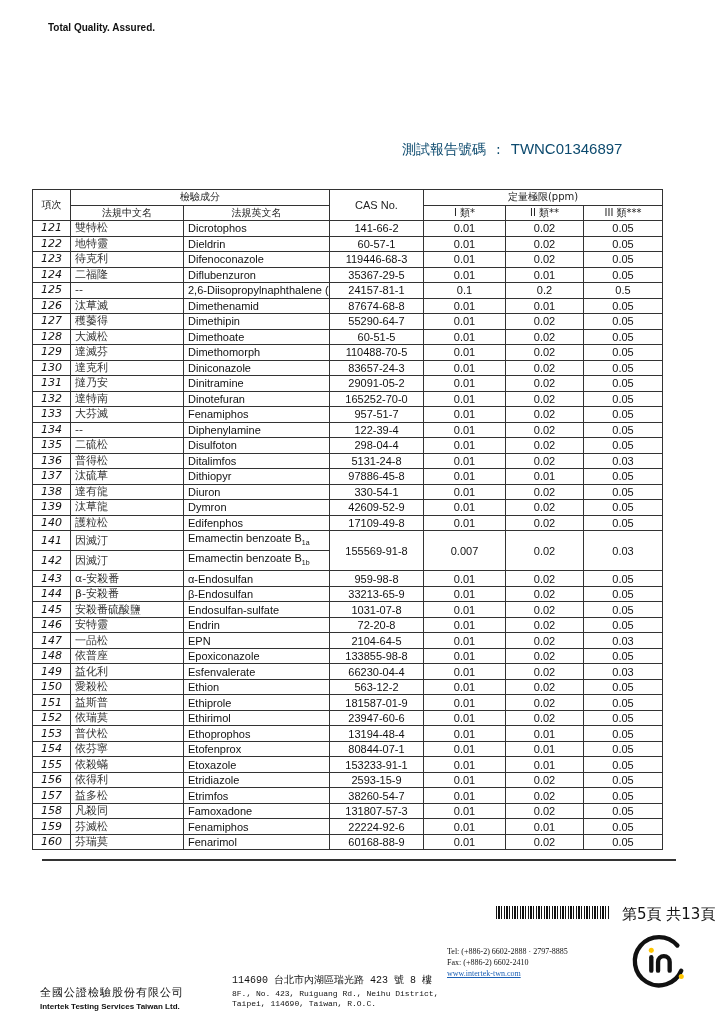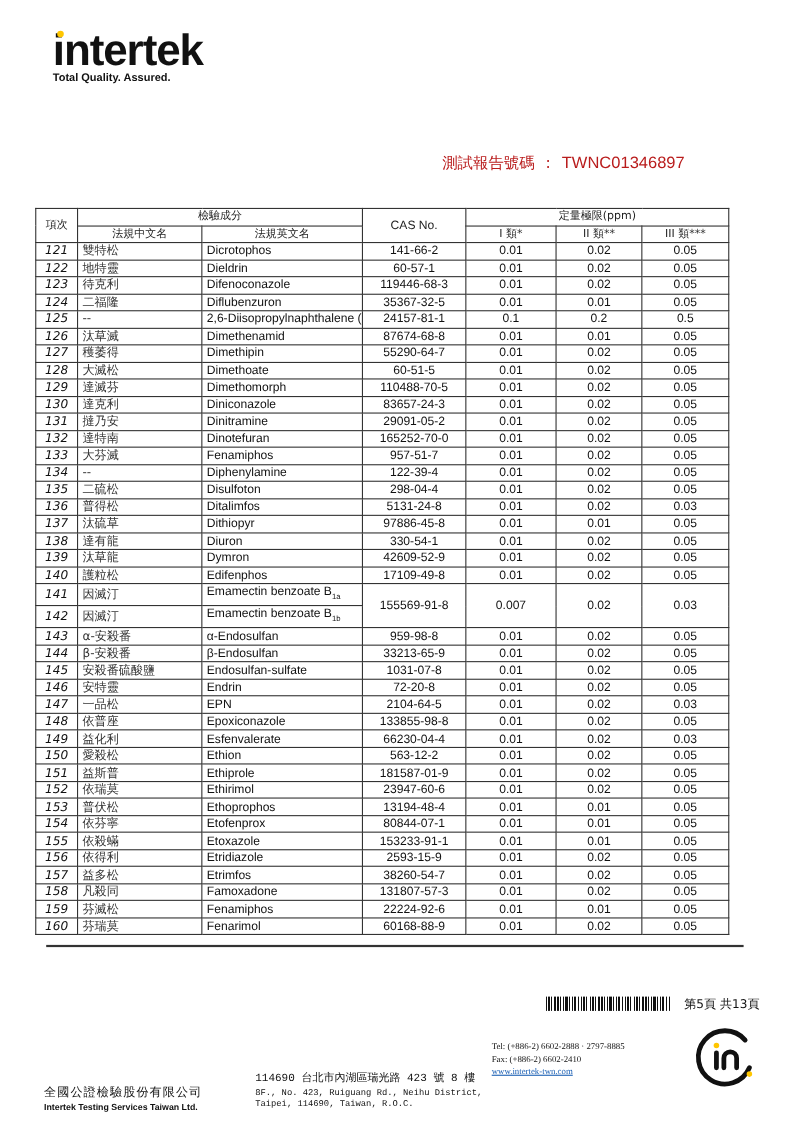--- a/index.html
+++ b/index.html
@@ -3,59 +3,55 @@
 <meta charset="utf-8">
 <style>
   html, body { margin:0; padding:0; background:#fff; }
   body { width:720px; height:1024px; position:relative; overflow:hidden;
          font-family:"DejaVu Sans", "Liberation Sans", sans-serif; color:#111; }
   .logo { position:absolute; left:48px; top:24px; }
   .logo-word { font-family:"Liberation Sans", sans-serif; font-size:40px; font-weight:bold;
                letter-spacing:-1px; color:#111; line-height:44px; position:relative; }
   .logo-dot { position:absolute; left:4px; top:4px; width:6px; height:6px; border-radius:50%; background:#ffc600; }
   .logo-tag { font-family:"Liberation Sans", sans-serif; font-size:10px; font-weight:bold; color:#111; margin-top:-2px; }
-  .report-no { position:absolute; left:402px; top:140px; font-size:14px; color:#b91c1c; }
+  .report-no { position:absolute; left:402px; top:140px; font-size:14px; color:#0c4a6e; }
   .report-no .sep { margin:0 10px 0 10px; }
   .report-no .val { font-family:"Liberation Sans", sans-serif; font-size:15px; }
 
   table.main { position:absolute; left:32px; top:189px; width:630px; border-collapse:collapse;
                font-size:11px; table-layout:fixed; }
   table.main td, table.main th { border:1px solid #333; padding:0 4px; height:14.5px; line-height:14px;
                font-weight:normal; white-space:nowrap; overflow:hidden; }
   table.main th { font-size:10px; text-align:center; color:#222; }
   .c-no { text-align:center;font-style:italic; }
   .c-zh { text-align:left; color:#333; }
   .c-en { text-align:left; font-family:"Liberation Sans", sans-serif; font-size:11px; }
   .c-cas { text-align:center; font-family:"Liberation Sans", sans-serif; }
   .c-v { text-align:center; font-family:"Liberation Sans", sans-serif; }
   .tall td { height:30px; white-space:normal; }
   sub { font-size:7px; }
 
   .rule { position:absolute; left:42px; top:859px; width:634px; height:2px; background:#333; }
   .barcode { position:absolute; left:496px; top:906px; width:114px; height:13px;
              background:repeating-linear-gradient(90deg,#111 0 1px,#fff 1px 2px,#111 2px 4px,#fff 4px 5px,#111 5px 6px,#fff 6px 8px); }
-  .pageinfo { position:absolute; left:622px; top:905px; font-size:11px; }
+  .pageinfo { position:absolute; left:622px; top:905px; font-size:15px; }
   .f-company { position:absolute; left:40px; top:943px; }
   .f-company .zh { font-size:11px; letter-spacing:1px;margin-top:42px; }
   .f-company .en { font-family:"Liberation Sans", sans-serif; font-size:8px; font-weight:bold; margin-top:2px; }
   .f-addr { position:absolute; left:232px; top:945px; font-family:Liberation Mono, monospace;margin-top:28px; }
   .f-addr .zh { font-size:10px; }
   .f-addr .en { font-size:8px; line-height:10px; margin-top:2px; }
   .f-contact { position:absolute; left:447px; top:946px; font-family:Liberation Serif, serif; font-size:8px; line-height:11px; }
   .f-contact a { color:#1a5fb4; text-decoration:underline; }
   .emblem { position:absolute; left:631px; top:932px; width:58px; height:58px; }
 </style>
 </head>
 <body>
 
 <div class="logo">
-  <div class="logo-word">
-    <span class="logo-dot"></span>
-    <span>intertek</span>
-  </div>
   <div class="logo-tag">Total Quality. Assured.</div>
 </div>
 
 <div class="report-no">
   <span>測試報告號碼</span><span class="sep">:</span><span class="val">TWNC01346897</span>
 </div>
 
 <table class="main">
   <colgroup>
     <col style="width:38px">
@@ -106,21 +102,21 @@
         <td class="c-en"><span>Difenoconazole</span></td>
         <td class="c-cas">119446-68-3</td>
         <td class="c-v">0.01</td>
         <td class="c-v">0.02</td>
         <td class="c-v">0.05</td>
       </tr>
       <tr>
         <td class="c-no">124</td>
         <td class="c-zh">二福隆</td>
         <td class="c-en"><span>Diflubenzuron</span></td>
-        <td class="c-cas">35367-32-5</td>
+        <td class="c-cas">35367-29-5</td>
         <td class="c-v">0.01</td>
         <td class="c-v">0.01</td>
         <td class="c-v">0.05</td>
       </tr>
       <tr class="tall">
         <td class="c-no">125</td>
         <td class="c-zh">--</td>
         <td class="c-en"><span>2,6-Diisopropylnaphthalene (2,6-DIPN)</span></td>
         <td class="c-cas">24157-81-1</td>
         <td class="c-v">0.1</td>

